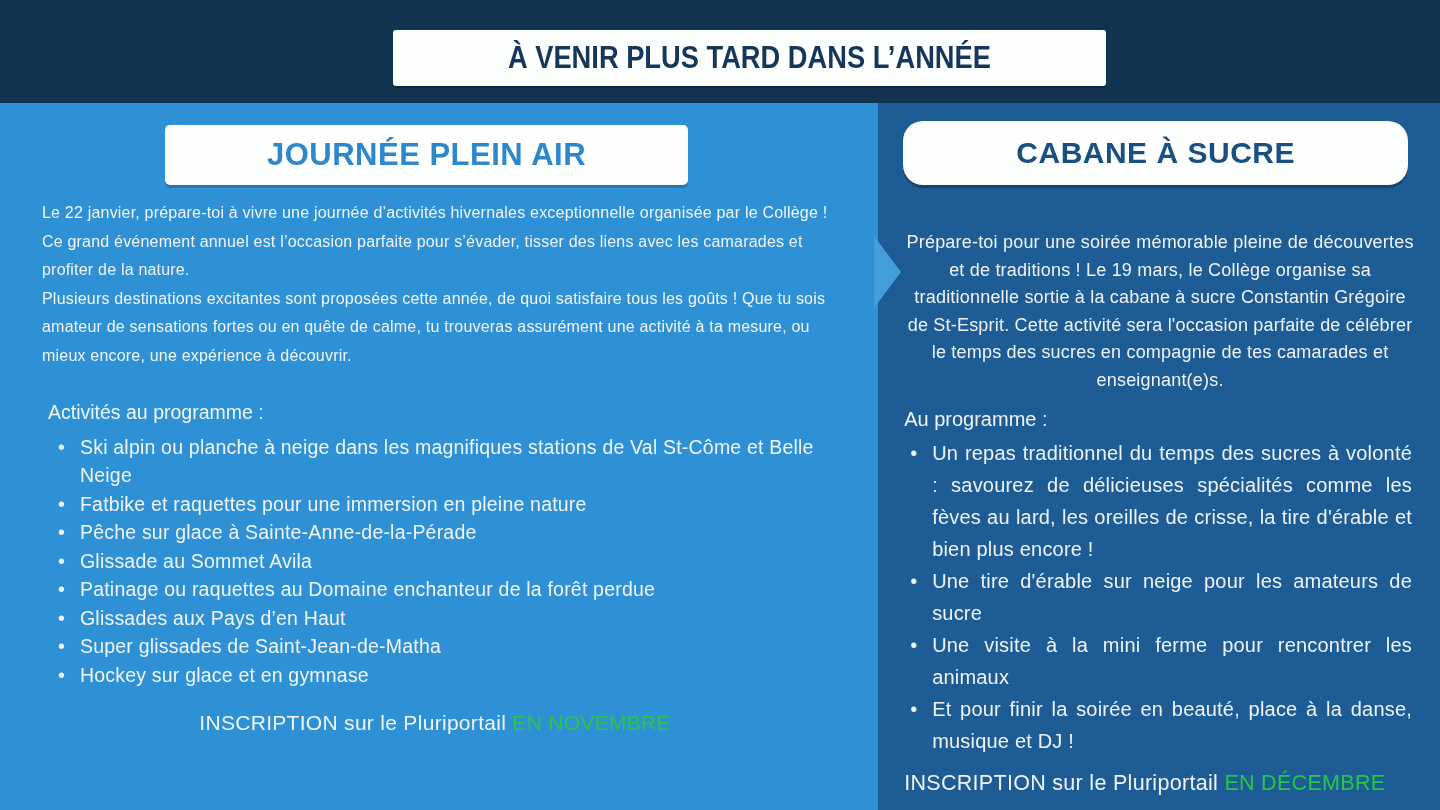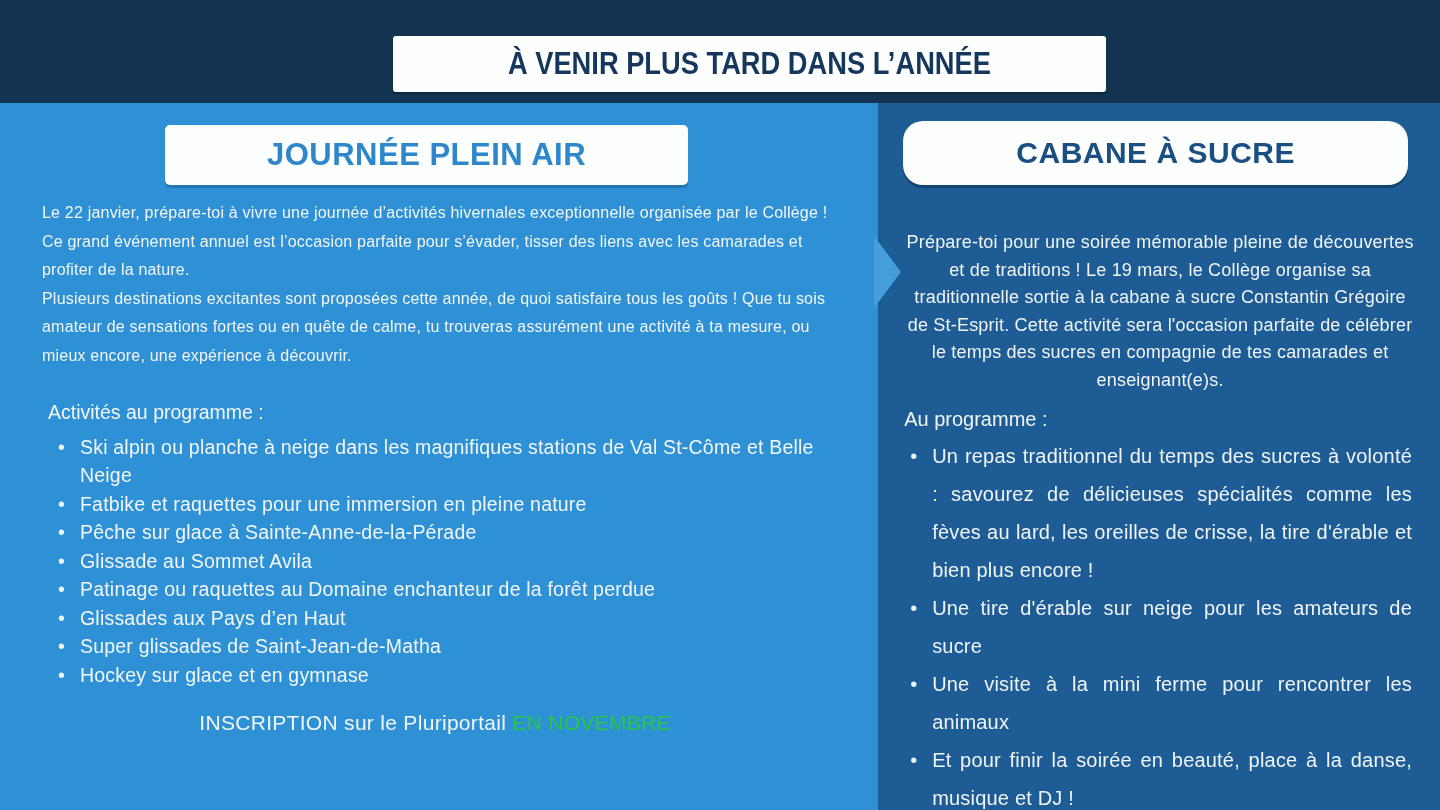--- a/index.html
+++ b/index.html
@@ -4,21 +4,21 @@
 <style>
   * { margin:0; padding:0; box-sizing:border-box; }
   html,body { width:1440px; height:810px; overflow:hidden; }
   body { font-family:"Liberation Sans", sans-serif; }
 
   .page { position:relative; width:1440px; height:810px; background:#2E90D5; }
 
   
   .header-band { position:relative; width:1440px; height:103px; background:#133450; }
   .header-box {
-    position:absolute; left:393px; top:36px; width:713px; height:56px;
+    position:absolute; left:393px; top:30px; width:713px; height:56px;
     background:#FDFEFE; border-radius:3px;
     display:flex; align-items:center; justify-content:center;
     box-shadow:0 2px 0 rgba(0,0,0,0.25);
   }
   .header-title {
     color:#16375C; font-size:31px; font-weight:bold; letter-spacing:0px;
     transform:scaleX(0.88); white-space:nowrap;
   }
 
   
@@ -54,21 +54,21 @@
   .col-left .inscription { margin-top:22px; text-align:center; font-size:21px; letter-spacing:0.3px; }
   .highlight-green { color:#27C747; }
 
   
   .col-right .intro-par {
     margin:44px 22px 0 24px; text-align:center;
     font-size:18px; line-height:27.5px; letter-spacing:0.2px;
   }
   .col-right .program-label { margin:12px 0 0 26px; font-size:20px; line-height:27.5px; }
   .col-right ul.activities { margin:3px 28px 0 30px; }
-  .col-right ul.activities li { font-size:20px; line-height:38px; text-align:justify; letter-spacing:0.2px; }
+  .col-right ul.activities li { font-size:20px; line-height:32px; text-align:justify; letter-spacing:0.2px; }
   .col-right .inscription { margin:14px 0 0 26px; text-align:left; font-size:21.5px; letter-spacing:0.3px; }
 
   
   .divider-arrow {
     position:absolute; left:874px; top:236px; width:0; height:0;
     border-top:36px solid transparent; border-bottom:36px solid transparent;
     border-left:27px solid #449ED9;
   }
 </style>
 </head>

